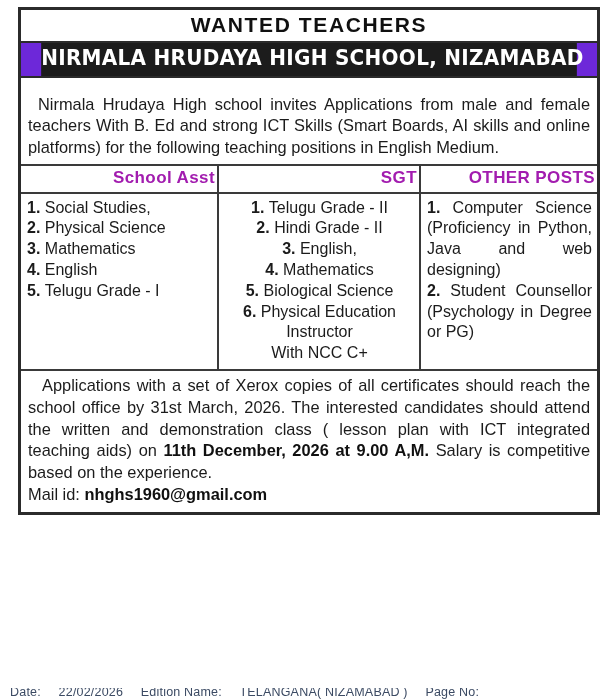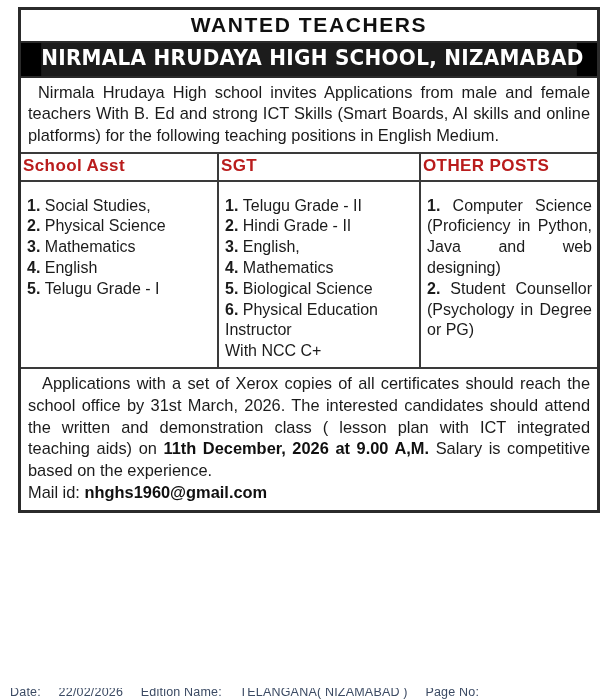--- a/index.html
+++ b/index.html
@@ -57,65 +57,65 @@
     padding: 4px 0 6px 0;
     line-height: 1.05;
     font-family: "DejaVu Sans", sans-serif;
     transform: scaleX(0.93);
     transform-origin: center;
     white-space: nowrap;
   }
   .banner-wrap {
     border-top: 2px solid #2b2b2b;
     border-bottom: 2px solid #2b2b2b;
-    background: #000000;
+    background: #6d28d9;
     overflow: hidden;
   }
 
   
   .intro {
     text-align: justify;
     text-align-last: left;
     font-size: 16.4px;
     line-height: 1.32;
-    padding: 4px 7px 5px 7px;
+    padding: 16px 7px 5px 7px;
     text-indent: 10px;
     color: #1b1b1b;
   }
 
   
   table.posts {
     width: 100%;
     border-collapse: collapse;
     table-layout: fixed;
   }
   table.posts th, table.posts td {
     border-left: 2px solid #3a3a3a;
     border-top: 2px solid #3a3a3a;
     vertical-align: top;
     padding: 0;
   }
   table.posts th:first-child, table.posts td:first-child {
     border-left: none;
   }
   table.posts th {
-    text-align: left;
+    text-align: right;
     font-size: 17px;
     font-weight: bold;
     padding: 2px 2px 4px 2px;
     letter-spacing: 0.4px;
-    color: #b91c1c;
+    color: #a21caf;
   }
   table.posts td {
-    padding: 14px 5px 5px 6px;
+    padding: 4px 5px 5px 6px;
     font-size: 16px;
     line-height: 1.30;
   }
   .col-1 { width: 197px; }
-  .col-2 { width: 202px; }
+  .col-2 { width: 202px; text-align: center; }
   .col-3 { width: 177px; }
 
   ol.postlist {
     margin: 0;
     padding: 0;
     list-style: none;
   }
   ol.postlist li {
     margin: 0;
     padding: 0;

